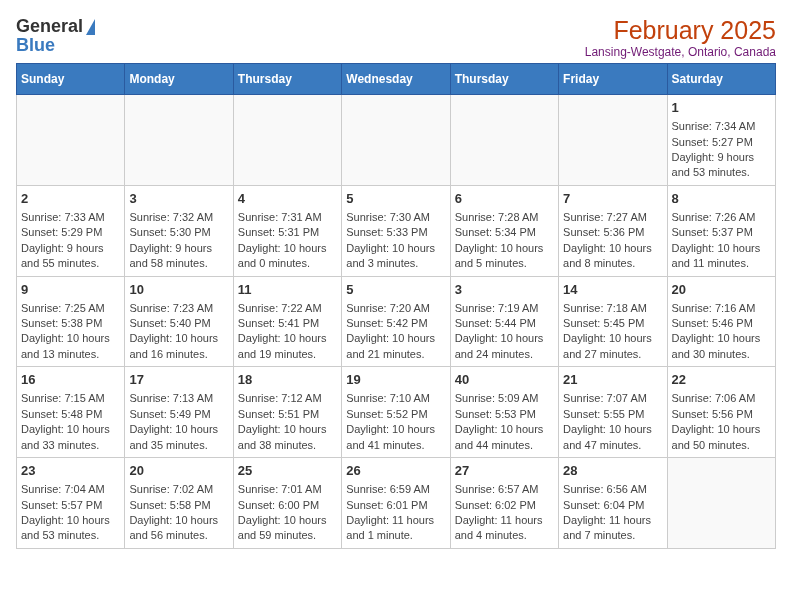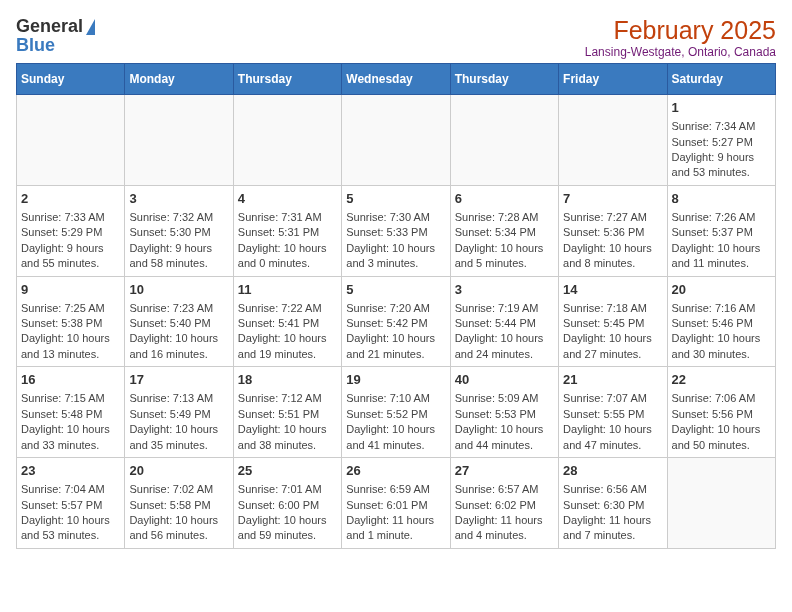--- a/index.html
+++ b/index.html
@@ -279,19 +279,19 @@
         </td>
         <td>
           <span class="day-number">27</span>
           <div class="day-info">Sunrise: 6:57 AM
 Sunset: 6:02 PM
 Daylight: 11 hours and 4 minutes.</div>
         </td>
         <td>
           <span class="day-number">28</span>
           <div class="day-info">Sunrise: 6:56 AM
-Sunset: 6:30 PM
+Sunset: 6:04 PM
 Daylight: 11 hours and 7 minutes.</div>
         </td>
         <td class="empty"></td>
       </tr>
     </tbody>
 </table>
 
 </body></html>

